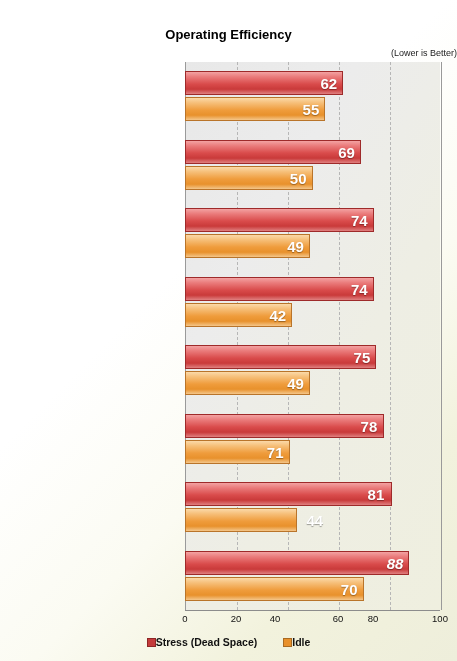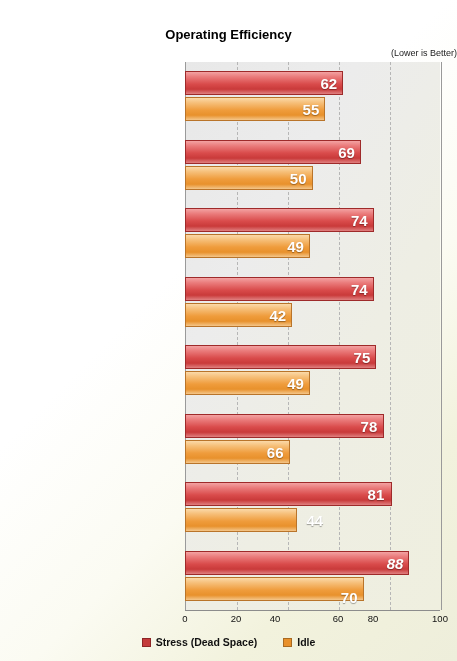--- a/index.html
+++ b/index.html
@@ -120,21 +120,20 @@
     justify-content: center;
     align-items: center;
     gap: 26px;
     font-size: 10.5px;
     font-weight: bold;
     color: #111111;
   }
   .legend-item {
     display: flex;
     align-items: center;
-    gap: 5px;
   }
   .legend-swatch {
     width: 9px;
     height: 9px;
     display: inline-block;
   }
   .legend-swatch.stress {
     background: #c43b3b;
     border: 1px solid #8e2626;
     box-sizing: border-box;
@@ -189,29 +188,29 @@
       <div class="bar-value" style="left: 349.7px; top: 288.75px; width: 18px; text-align: right;">74</div>
       <div class="bar idle" style="left: 185px; top: 302.75px; width: 107.1px;"></div>
       <div class="bar-value" style="left: 268.1px; top: 314.75px; width: 18px; text-align: right;">42</div>
       <div class="bar stress" style="left: 185px; top: 345.25px; width: 191.25px;"></div>
       <div class="bar-value" style="left: 352.25px; top: 357.25px; width: 18px; text-align: right;">75</div>
       <div class="bar idle" style="left: 185px; top: 371.25px; width: 124.95px;"></div>
       <div class="bar-value" style="left: 285.95px; top: 383.25px; width: 18px; text-align: right;">49</div>
       <div class="bar stress" style="left: 185px; top: 413.75px; width: 198.9px;"></div>
       <div class="bar-value" style="left: 359.9px; top: 425.75px; width: 18px; text-align: center;">78</div>
       <div class="bar idle" style="left: 185px; top: 439.75px; width: 104.55px;"></div>
-      <div class="bar-value" style="left: 265.55px; top: 451.75px; width: 18px; text-align: right;">66</div>
+      <div class="bar-value" style="left: 265.55px; top: 451.75px; width: 18px; text-align: right;">71</div>
       <div class="bar stress" style="left: 185px; top: 482.25px; width: 206.55px;"></div>
       <div class="bar-value" style="left: 367.55px; top: 494.25px; width: 18px; ">81</div>
       <div class="bar idle" style="left: 185px; top: 508.25px; width: 112.2px;"></div>
       <div class="bar-value" style="left: 273.2px; top: 520.25px; width: 18px; text-align: right; margin-left: 32px;">44</div>
       <div class="bar stress" style="left: 185px; top: 550.75px; width: 224.4px;"></div>
       <div class="bar-value" style="left: 385.4px; top: 562.75px; width: 18px; text-align: right; font-style: italic;">88</div>
       <div class="bar idle" style="left: 185px; top: 576.75px; width: 178.5px;"></div>
-      <div class="bar-value" style="left: 339.5px; top: 588.75px; width: 18px; text-align: right; margin-top: 8px;">70</div>
+      <div class="bar-value" style="left: 339.5px; top: 588.75px; width: 18px; text-align: right;">70</div>
     </div>
 
   <div id="legend">
       <div class="legend-item">
         <span class="legend-swatch stress"></span>
         <span>Stress (Dead Space)</span>
       </div>
       <div class="legend-item">
         <span class="legend-swatch idle"></span>
         <span>Idle</span>

